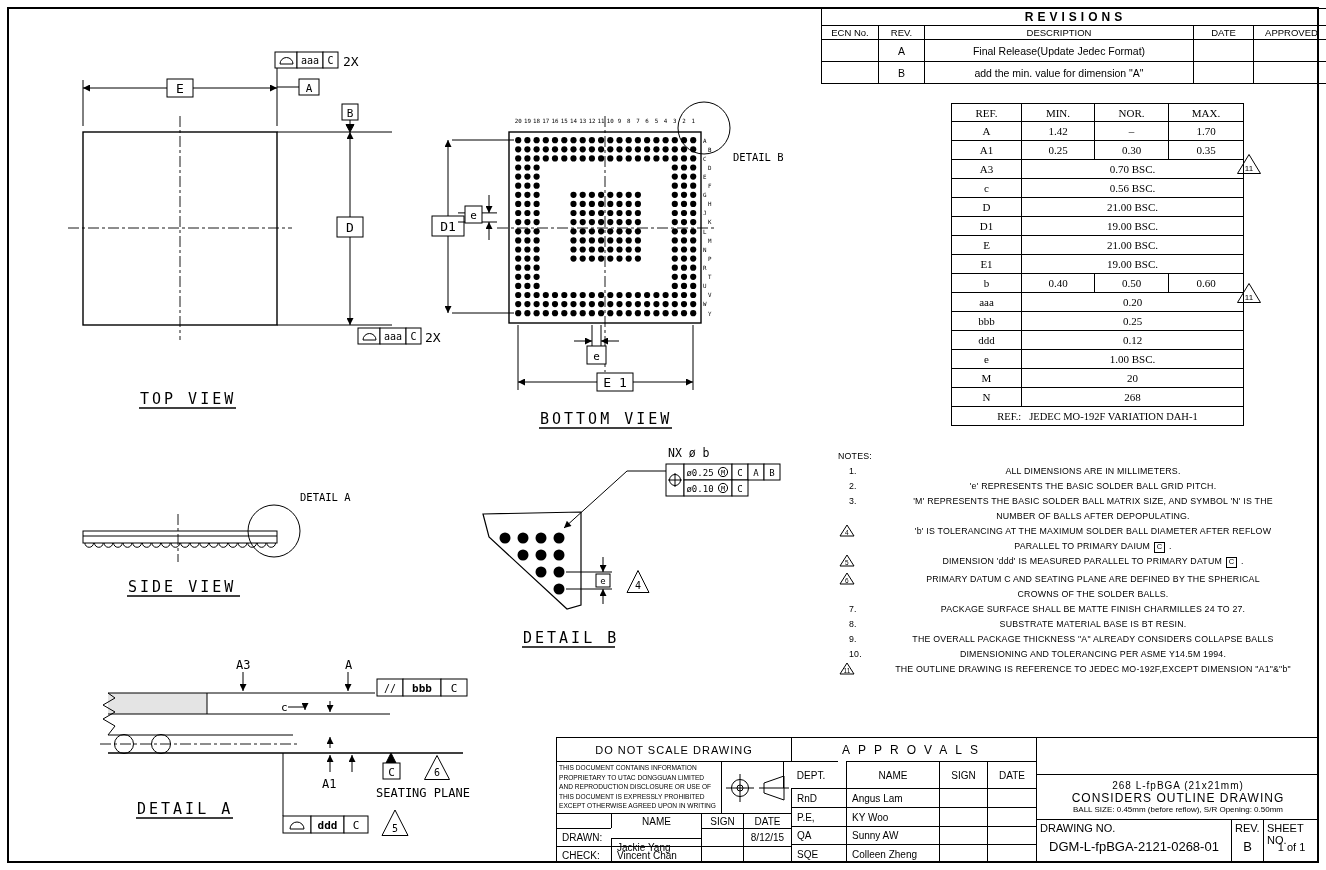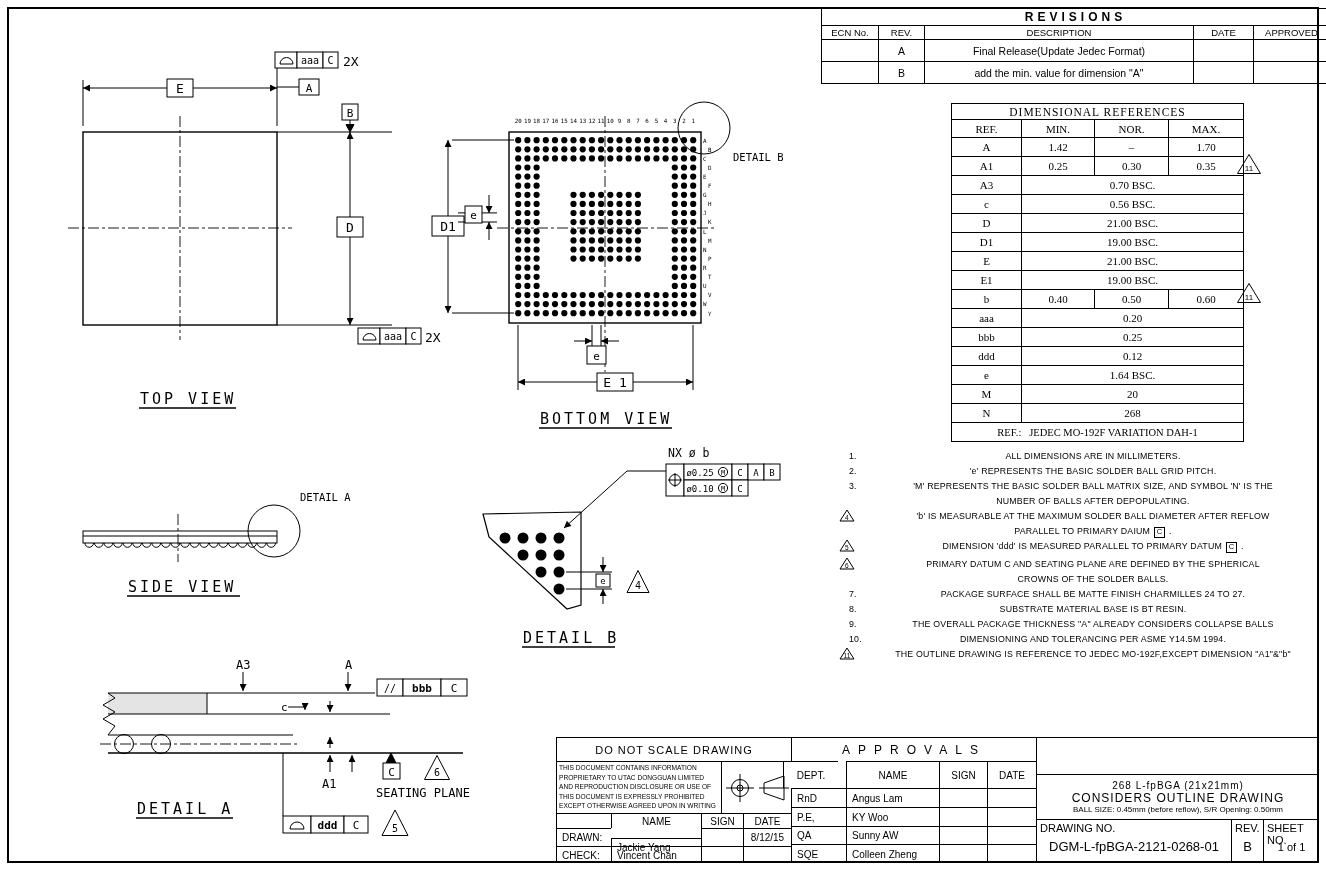--- a/index.html
+++ b/index.html
@@ -626,23 +626,20 @@
 
 <table id="dim-table" class="abs gridtab">
   <colgroup>
         <col style="width:70px">
         <col style="width:73px">
         <col style="width:74px">
         <col style="width:75px">
       </colgroup>
   <thead>
     <tr>
-          <td class="title" colspan="4">DIMENSIONAL REFERENCES</td>
-        </tr>
-    <tr>
       <td class="hd">REF.</td>
       <td class="hd">MIN.</td>
       <td class="hd">NOR.</td>
       <td class="hd">MAX.</td>
     </tr>
   </thead>
   <tbody id="dim-rows">
         <tr>
           <td>A</td>
           <td>1.42</td>
@@ -692,21 +689,21 @@
         <tr>
           <td>bbb</td>
           <td colspan="3">0.25</td>
         </tr>
         <tr>
           <td>ddd</td>
           <td colspan="3">0.12</td>
         </tr>
         <tr>
           <td>e</td>
-          <td colspan="3">1.64  BSC.</td>
+          <td colspan="3">1.00  BSC.</td>
         </tr>
         <tr>
           <td>M</td>
           <td colspan="3">20</td>
         </tr>
         <tr>
           <td>N</td>
           <td colspan="3">268</td>
         </tr>
       </tbody>
@@ -720,20 +717,21 @@
 <svg class="abs" style="left:1236px;top:153px" width="26" height="22">
   <path d="M13 1.5 L24.5 20.5 H1.5 Z" fill="none" stroke="#000"></path>
   <text x="13" y="17.5" font-size="8" text-anchor="middle">11</text>
 </svg>
 <svg class="abs" style="left:1236px;top:282px" width="26" height="22">
   <path d="M13 1.5 L24.5 20.5 H1.5 Z" fill="none" stroke="#000"></path>
   <text x="13" y="17.5" font-size="8" text-anchor="middle">11</text>
 </svg>
 
 <div id="notes" class="abs">
+  <div>NOTES:</div>
   <div id="notes-list">
         <div class="note-row">
           <span class="note-marker">1.</span>
           <div class="note-body">
             <div>ALL DIMENSIONS ARE IN MILLIMETERS.</div>
           </div>
         </div>
         <div class="note-row">
           <span class="note-marker">2.</span>
           <div class="note-body">
@@ -746,21 +744,21 @@
             <div>'M' REPRESENTS THE BASIC SOLDER BALL MATRIX SIZE, AND SYMBOL 'N' IS THE</div>
             <div>NUMBER OF BALLS AFTER DEPOPULATING.</div>
           </div>
         </div>
         <div class="note-row">
           <span class="note-marker tri"><svg width="16" height="13">
               <path d="M8 1 L15 12 H1 Z" fill="none" stroke="#000"></path>
               <text x="8" y="11" font-size="6.5" text-anchor="middle">4</text>
             </svg></span>
           <div class="note-body">
-            <div>'b' IS MEASURABLE AT THE MAXIMUM SOLDER BALL DIAMETER AFTER REFLOW</div>
+            <div>'b' IS TOLERANCING AT THE MAXIMUM SOLDER BALL DIAMETER AFTER REFLOW</div>
             <div>PARALLEL TO PRIMARY DAIUM <span class="datum-box">C</span> .</div>
           </div>
         </div>
         <div class="note-row">
           <span class="note-marker tri"><svg width="16" height="13">
               <path d="M8 1 L15 12 H1 Z" fill="none" stroke="#000"></path>
               <text x="8" y="11" font-size="6.5" text-anchor="middle">5</text>
             </svg></span>
           <div class="note-body">
             <div>DIMENSION 'ddd' IS MEASURED PARALLEL TO PRIMARY DATUM <span class="datum-box">C</span> .</div>

